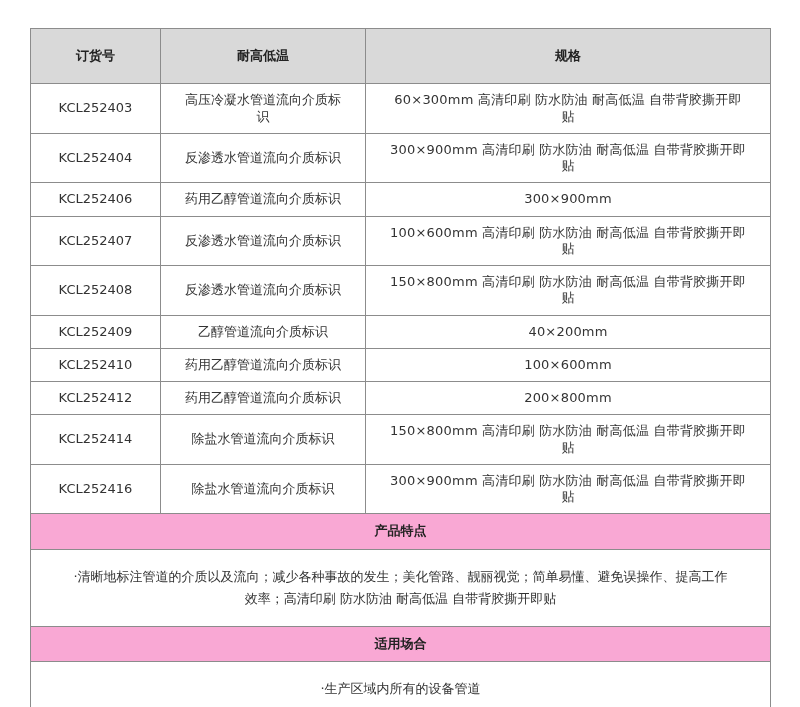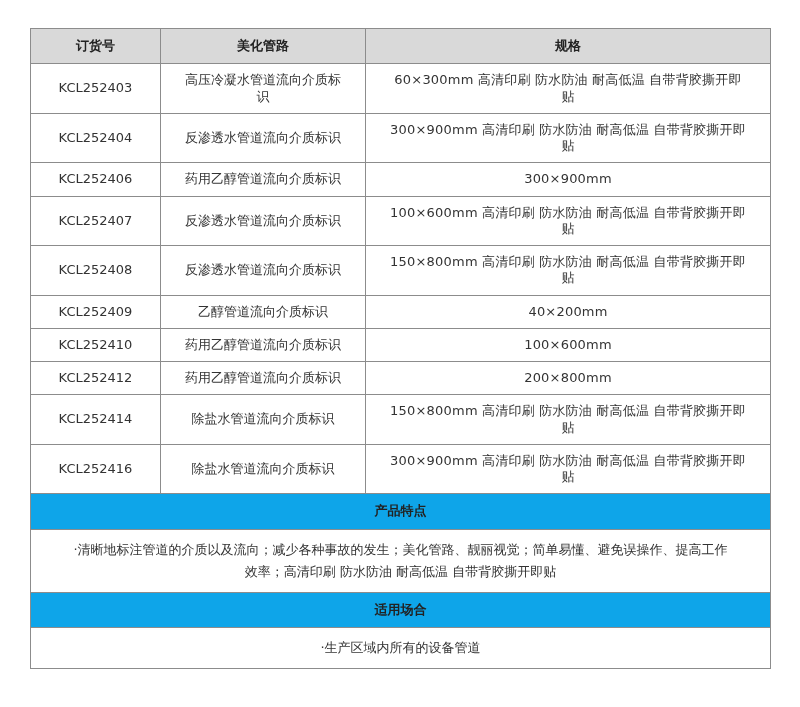--- a/index.html
+++ b/index.html
@@ -27,52 +27,52 @@
     border: 1px solid #8c8c8c;
     text-align: center;
     vertical-align: middle;
     padding: 8px 23px;
     line-height: 1.25;
   }
   .spec-table th {
     background: #d9d9d9;
     font-weight: bold;
     color: #222222;
-    padding: 9px 6px;
+    padding: 19px 6px;
   }
   .col-code { width: 130px; }
   .col-name { width: 205px; }
   .col-spec { width: 405px; }
   td.section-title {
-    background: #0ea5e9;
+    background: #f9a8d4;
     font-weight: bold;
     color: #222222;
     padding: 9px 6px;
   }
   td.section-content {
-    padding: 9px 40px;
+    padding: 16px 40px;
     line-height: 1.7;
     text-align: center;
   }
   td.cell-spec { letter-spacing: 0.2px; }
 </style>
 </head>
 <body>
 
 <div class="page">
   <table class="spec-table">
     <colgroup>
       <col class="col-code">
       <col class="col-name">
       <col class="col-spec">
     </colgroup>
     <thead>
       <tr>
         <th>订货号</th>
-        <th>美化管路</th>
+        <th>耐高低温</th>
         <th>规格</th>
       </tr>
     </thead>
     <tbody>
       <tr>
         <td>KCL252403</td>
         <td>高压冷凝水管道流向介质标识</td>
         <td class="cell-spec">60×300mm 高清印刷 防水防油 耐高低温 自带背胶撕开即贴</td>
       </tr>
       <tr>

